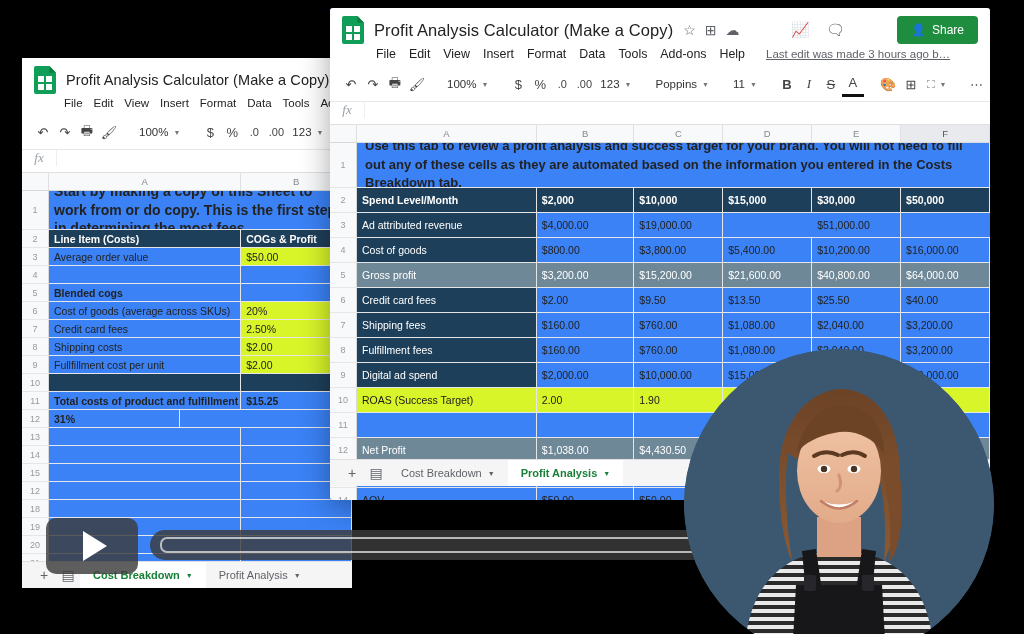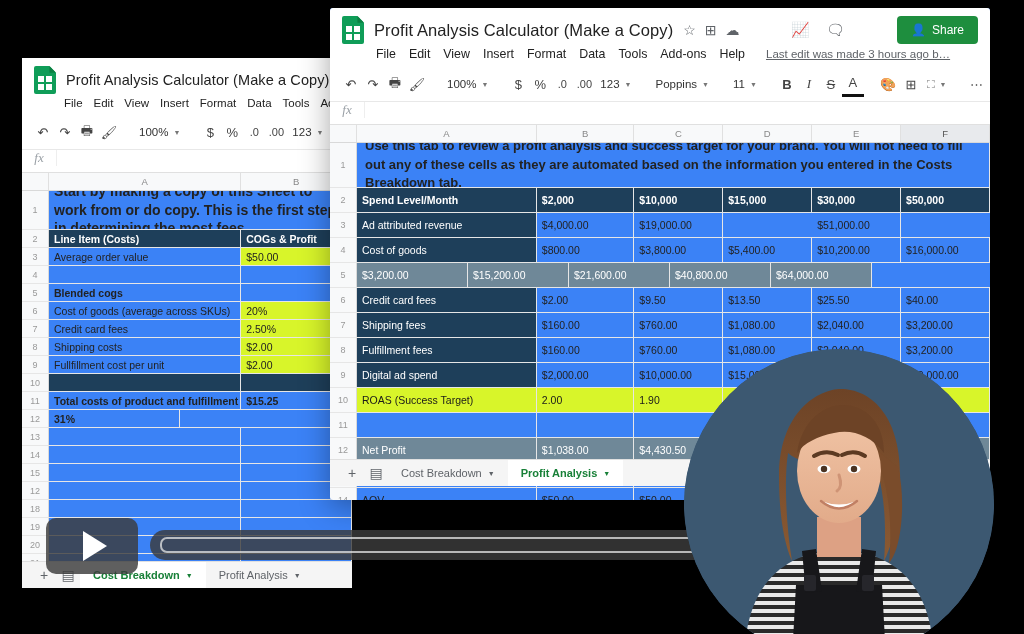--- a/index.html
+++ b/index.html
@@ -400,20 +400,21 @@
           <div class="rownum">4</div>
           <div class="cell navy-lbl" style="width: 195px;">Cost of goods</div>
           <div class="cell" style="width: 100px;">$800.00</div>
           <div class="cell" style="width: 90px;">$3,800.00</div>
           <div class="cell" style="width: 90px;">$5,400.00</div>
           <div class="cell" style="width: 90px;">$10,200.00</div>
           <div class="cell" style="width: 90px;">$16,000.00</div>
         </div>
         <div class="row" style="height: 24px;">
           <div class="rownum">5</div>
+          <div class="cell slate" style="width: 195px;">Gross profit</div>
           <div class="cell slate" style="width: 100px;">$3,200.00</div>
           <div class="cell slate" style="width: 90px;">$15,200.00</div>
           <div class="cell slate" style="width: 90px;">$21,600.00</div>
           <div class="cell slate" style="width: 90px;">$40,800.00</div>
           <div class="cell slate" style="width: 90px;">$64,000.00</div>
         </div>
         <div class="row" style="height: 24px;">
           <div class="rownum">6</div>
           <div class="cell navy-lbl" style="width: 195px;">Credit card fees</div>
           <div class="cell" style="width: 100px;">$2.00</div>

